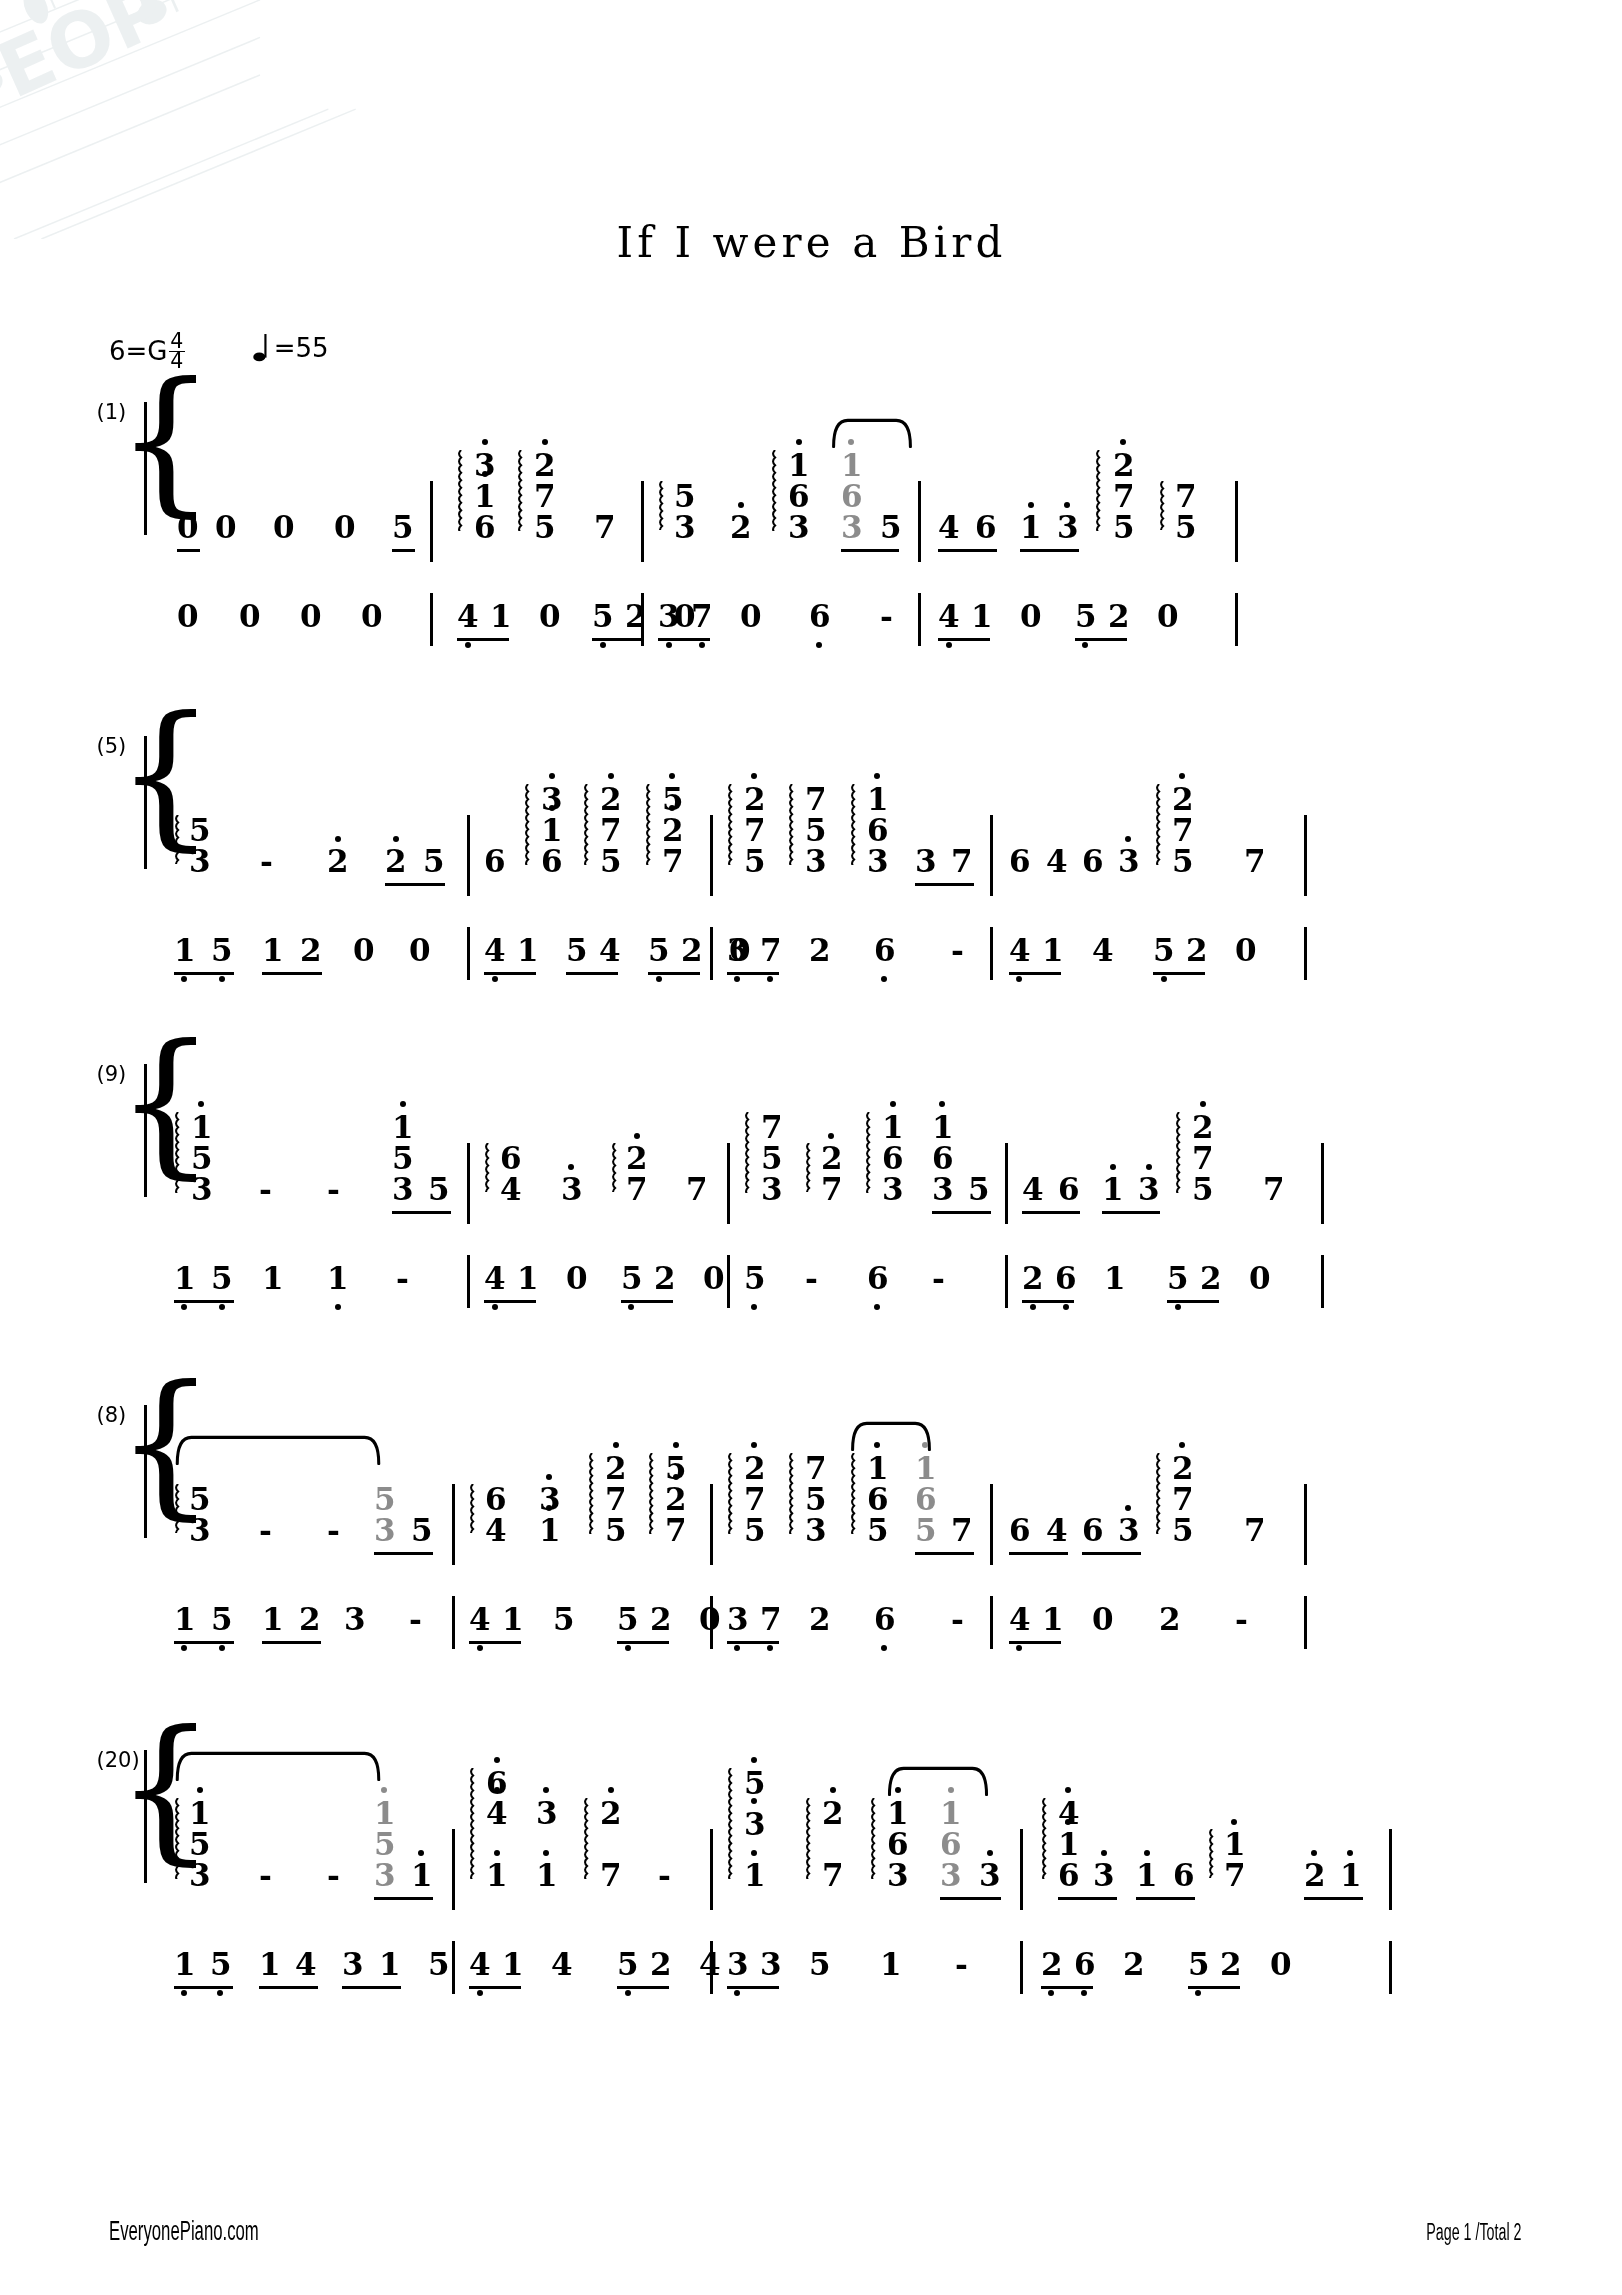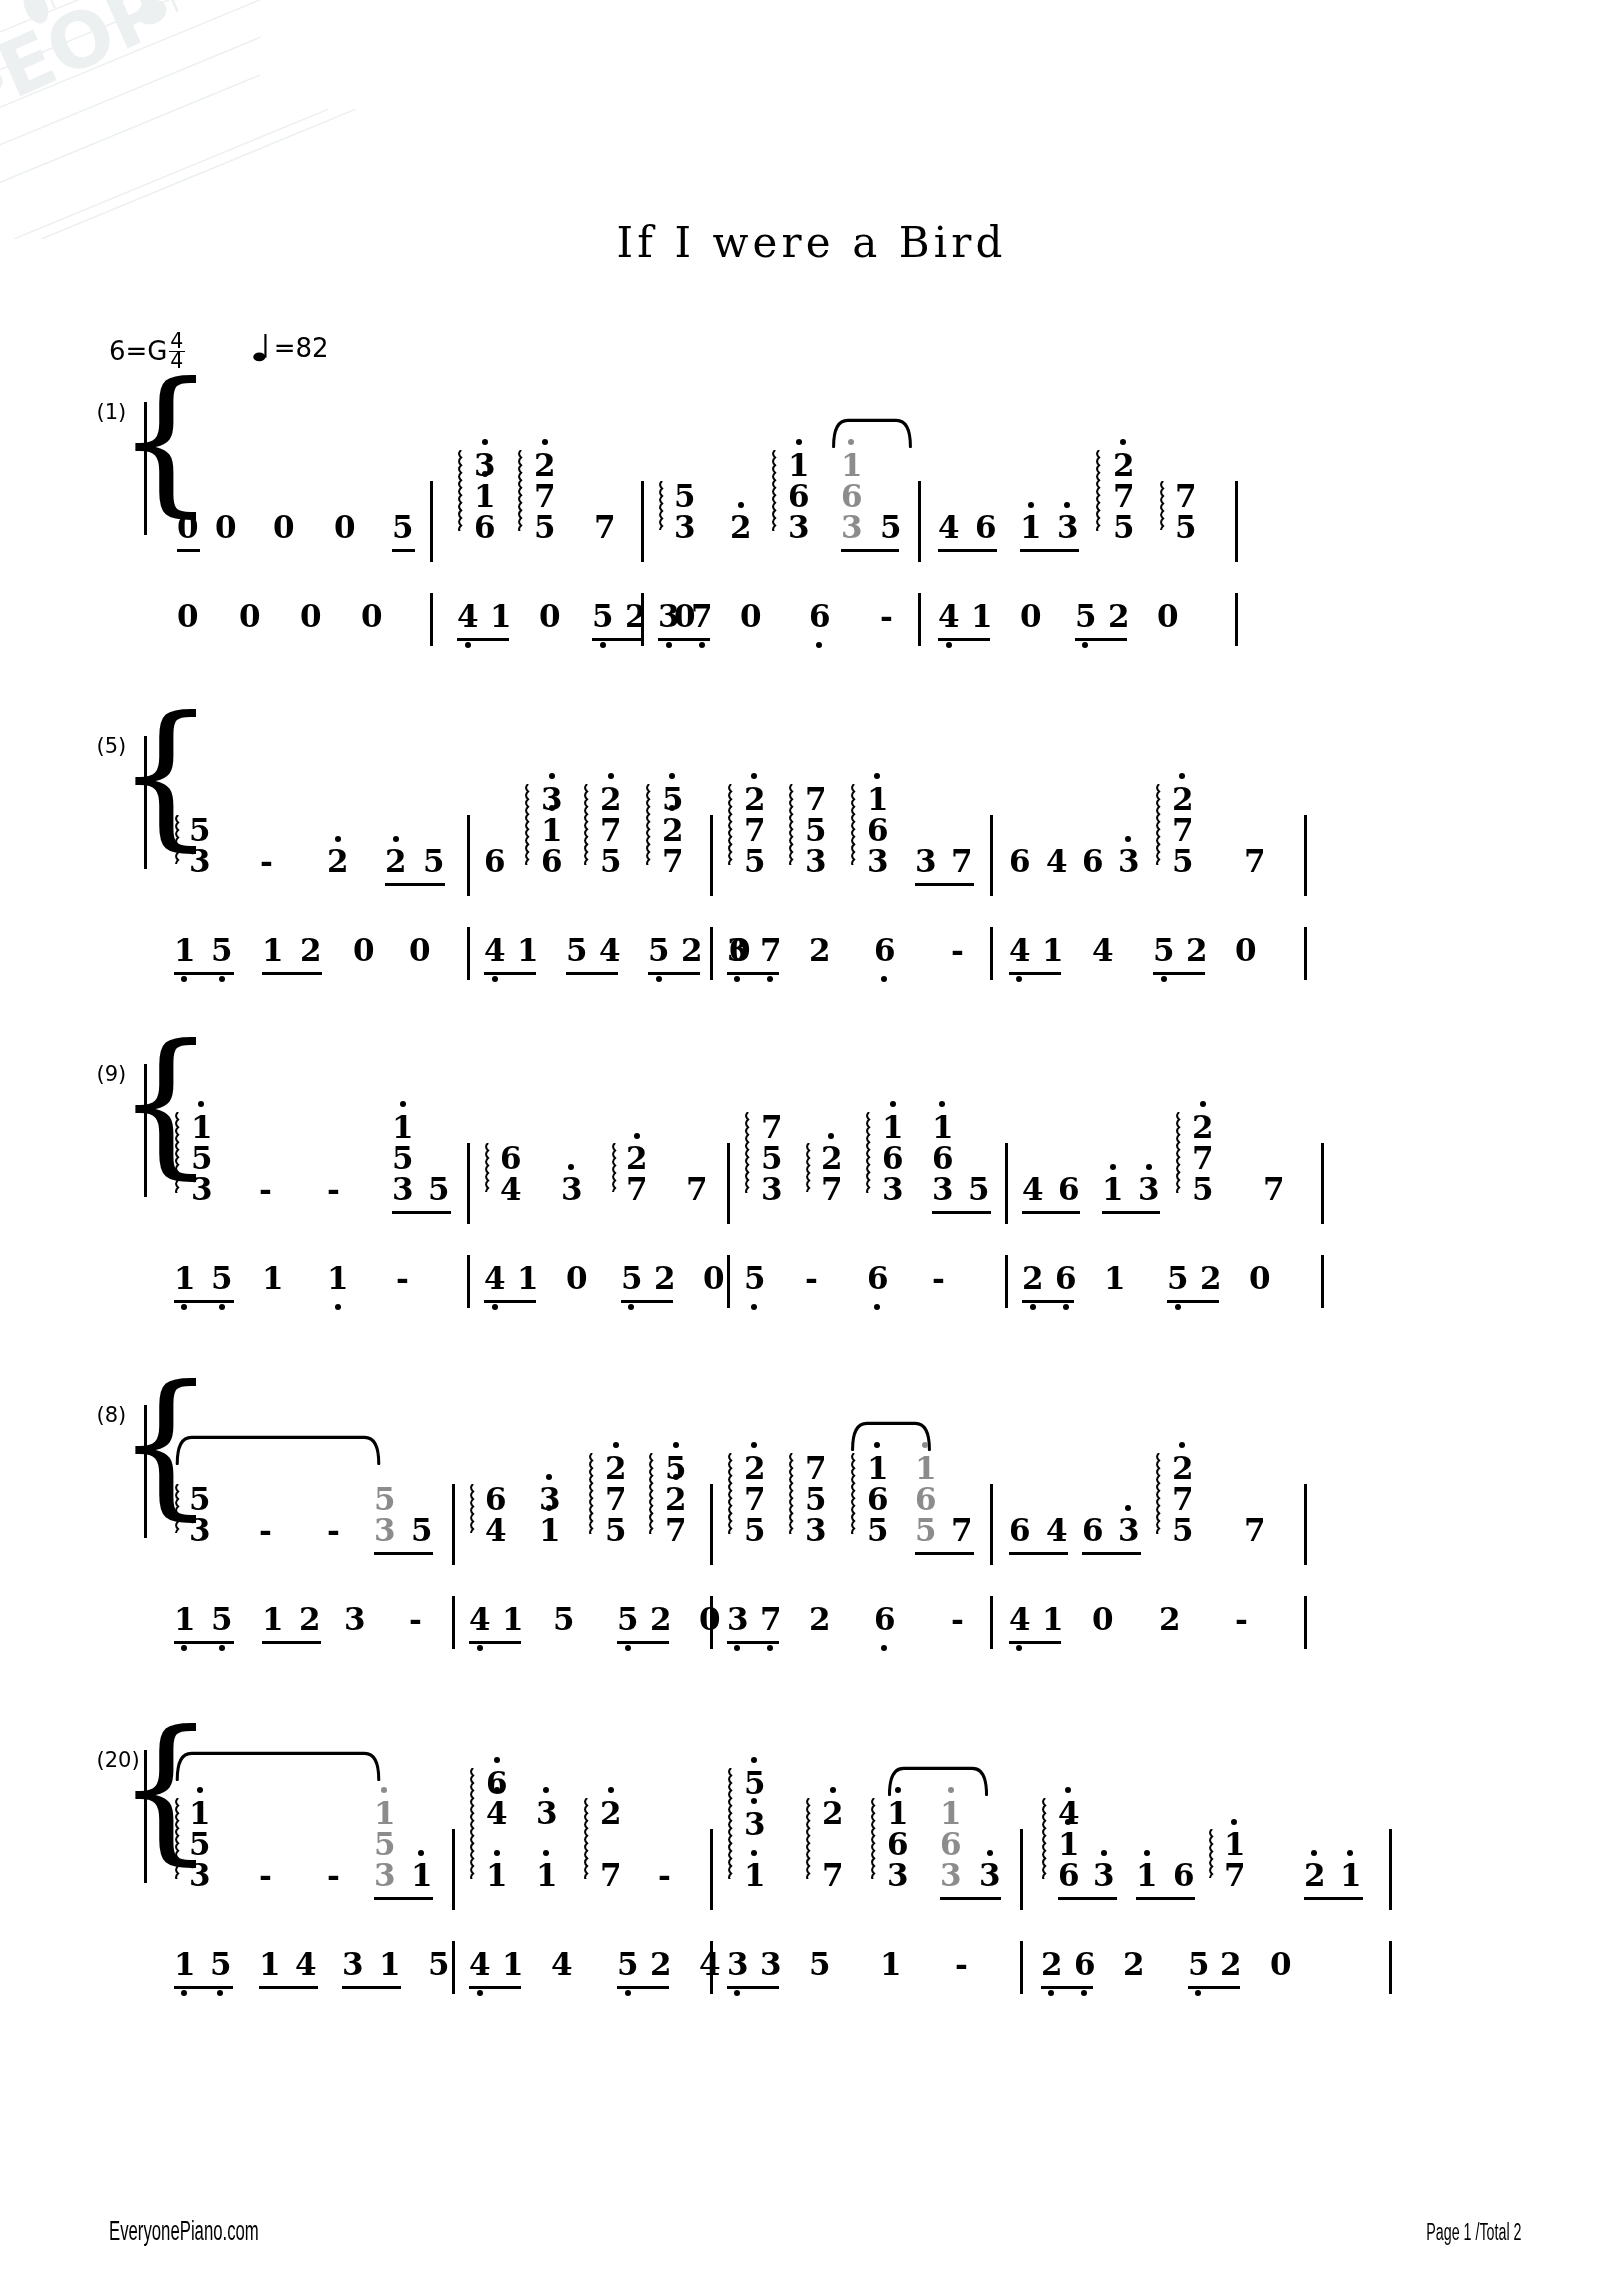--- a/index.html
+++ b/index.html
@@ -75,21 +75,21 @@
     <span class="num">4</span>
     <span class="den">4</span>
   </span>
 </div>
 
 <div id="tempo">
   <svg width="18" height="31" viewBox="0 0 26 46">
     <ellipse cx="9" cy="37" rx="9" ry="6.5" fill="#000"></ellipse>
     <rect x="16.5" y="3" width="3.2" height="35" fill="#000"></rect>
   </svg>
-  <span>=82</span>
+  <span>=55</span>
 </div>
 
 <div id="music">
     <div class="system" style="top: 410px; height: 246px;">
       <div class="meas-no" style="top: -9.6px;">(1)</div>
       <div class="brace" style="top: -31px;">{</div>
       <div class="barline" style="left: 42px; top: -8.2px; height: 133px;"></div>
       <div class="note" style="left: 75px; top: 102px;">0</div>
       <div class="beam" style="left: 75px; top: 139px; width: 23px;"></div>
       <div class="note" style="left: 113px; top: 102px;">0</div>

